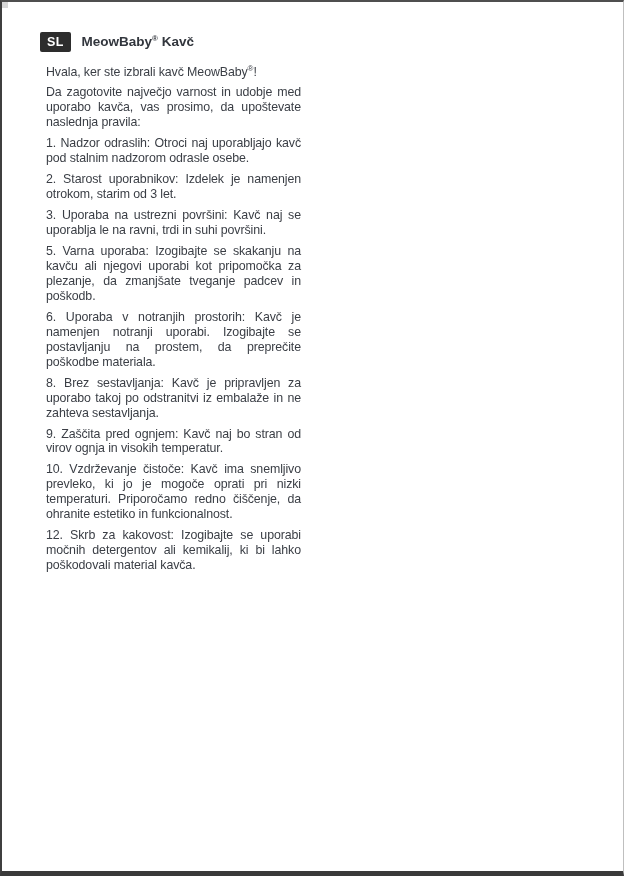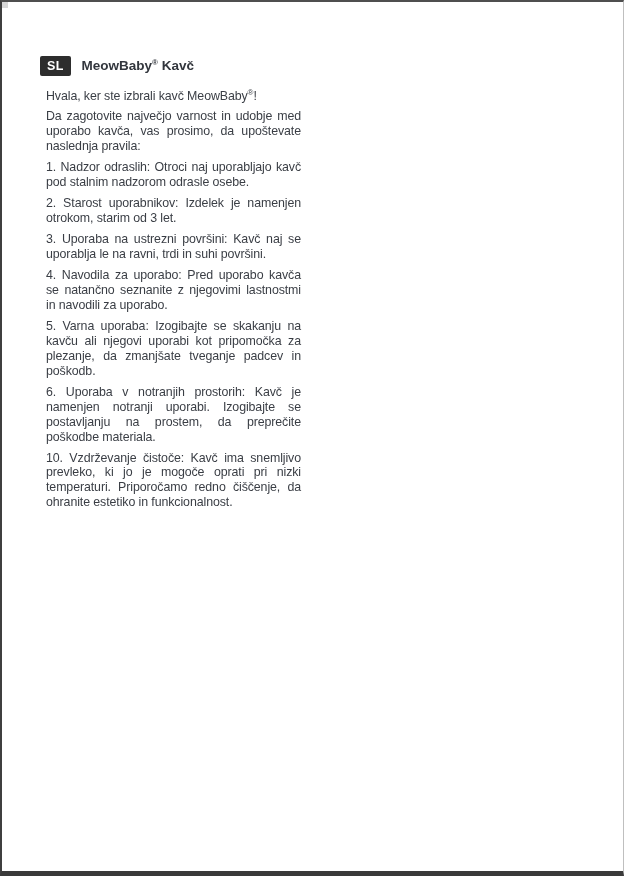--- a/index.html
+++ b/index.html
@@ -19,21 +19,21 @@
   }
   .corner-mark {
     position: absolute;
     left: 0; top: 0;
     width: 6px; height: 6px;
     background: #d8d8d8;
   }
   .content {
     position: absolute;
     left: 38px;
-    top: 54px;
+    top: 30px;
     width: 267px;
   }
   .doc-header {
     display: flex;
     align-items: center;
     gap: 11px;
     margin-bottom: 13px;
   }
   .lang-badge {
     display: inline-block;
@@ -80,20 +80,22 @@
       <h1 class="doc-title"><span>MeowBaby</span><sup>®</sup><span> Kavč</span></h1>
     </div>
 
     <div class="bodytext">
       <p class="intro"><span>Hvala, ker ste izbrali kavč MeowBaby</span><sup>®</sup><span>!</span></p>
       <p>Da zagotovite največjo varnost in udobje med uporabo kavča, vas prosimo, da upoštevate naslednja pravila:</p>
 
       <p>1. Nadzor odraslih: Otroci naj uporabljajo kavč pod stalnim nadzorom odrasle osebe.</p>
       <p>2. Starost uporabnikov: Izdelek je namenjen otrokom, starim od 3 let.</p>
       <p>3. Uporaba na ustrezni površini: Kavč naj se uporablja le na ravni, trdi in suhi površini.</p>
-      <p>4. Navodila za uporabo: Pred uporabo kavča se natančno seznanite z njegovimi lastnostmi in navodili za uporabo.</p>
       <p>5. Varna uporaba: Izogibajte se skakanju na kavču ali njegovi uporabi kot pripomočka za plezanje, da zmanjšate tveganje padcev in poškodb.</p>
       <p>6. Uporaba v notranjih prostorih: Kavč je namenjen notranji uporabi. Izogibajte se postavljanju na prostem, da preprečite poškodbe materiala.</p>
+      <p>8. Brez sestavljanja: Kavč je pripravljen za uporabo takoj po odstranitvi iz embalaže in ne zahteva sestavljanja.</p>
+      <p>9. Zaščita pred ognjem: Kavč naj bo stran od virov ognja in visokih temperatur.</p>
       <p>10. Vzdrževanje čistoče: Kavč ima snemljivo prevleko, ki jo je mogoče oprati pri nizki temperaturi. Priporočamo redno čiščenje, da ohranite estetiko in funkcionalnost.</p>
+      <p>12. Skrb za kakovost: Izogibajte se uporabi močnih detergentov ali kemikalij, ki bi lahko poškodovali material kavča.</p>
     </div>
 
   </div>
 </div>
 
 </body></html>

